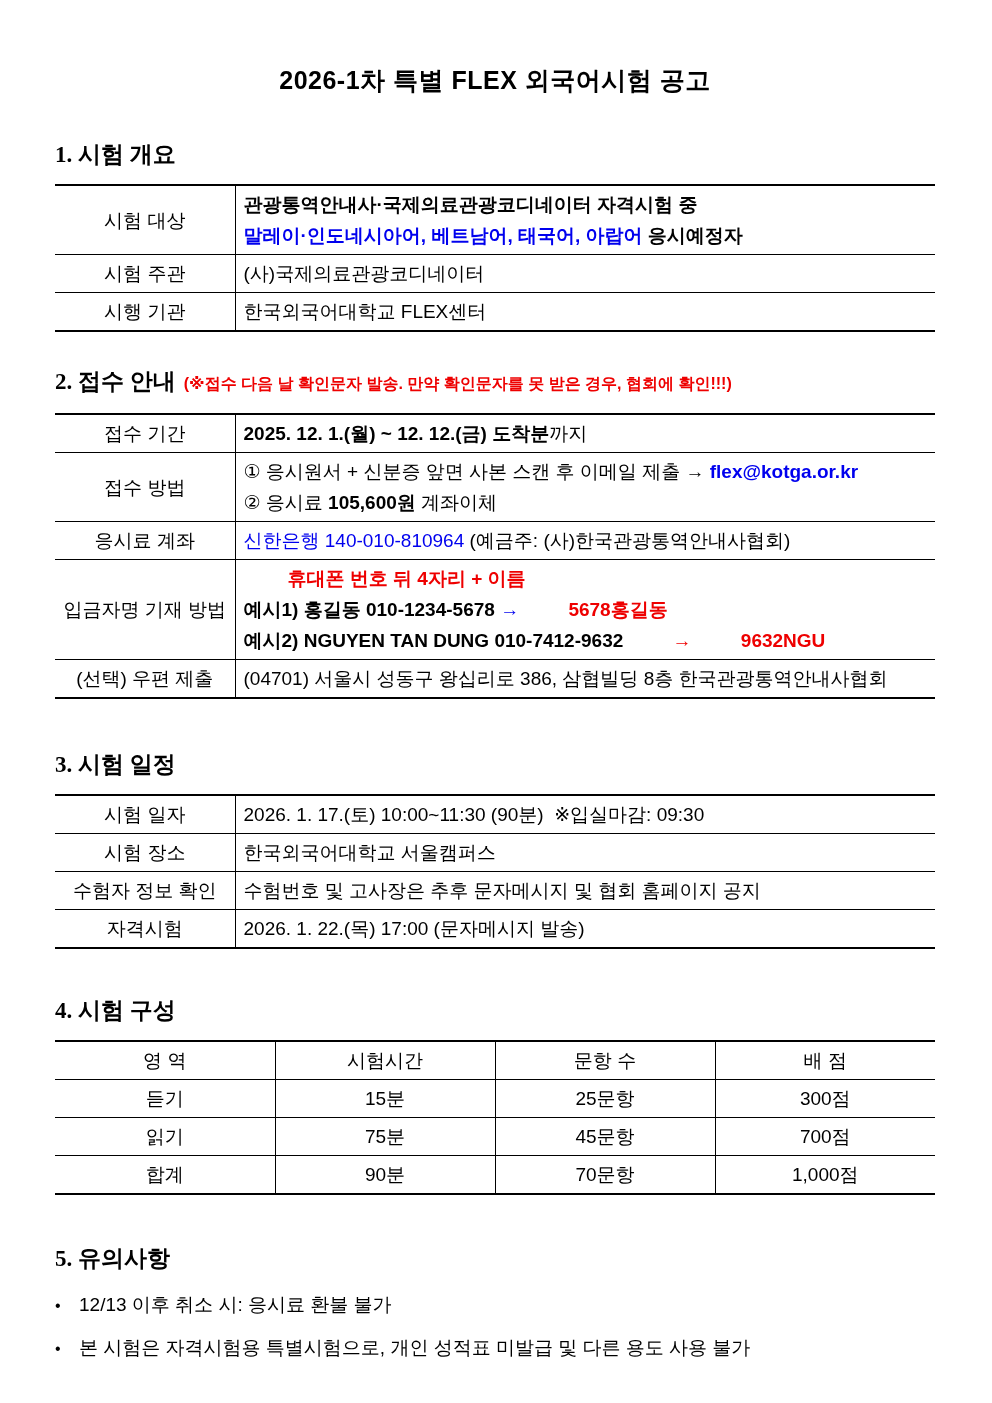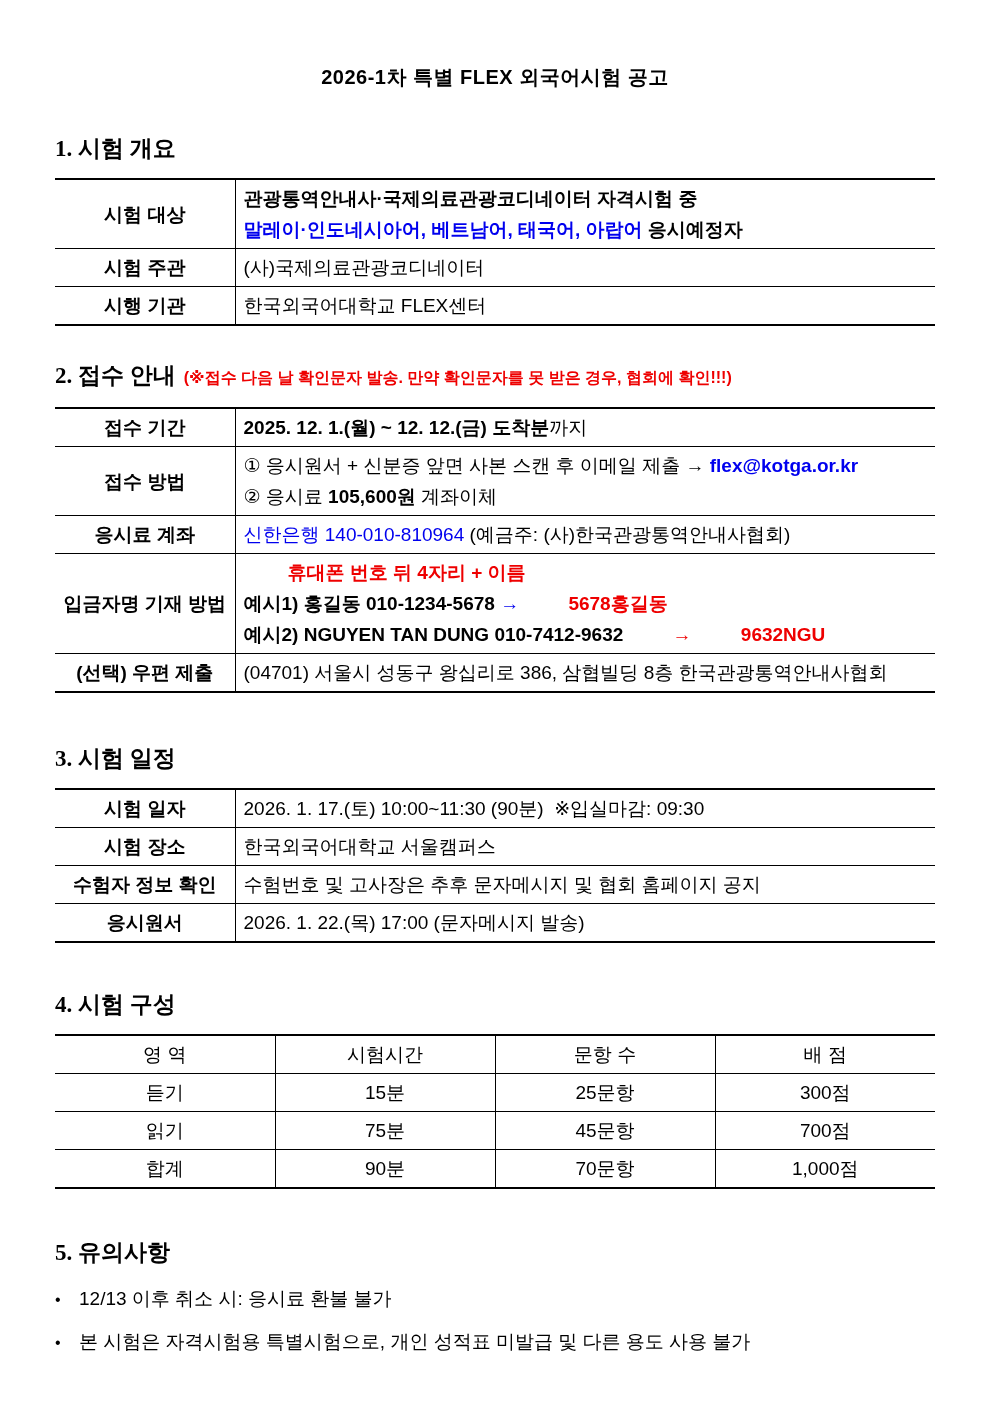--- a/index.html
+++ b/index.html
@@ -6,21 +6,21 @@
   html, body { margin: 0; padding: 0; }
   body {
     width: 992px; height: 1403px; overflow: hidden;
     background: #ffffff; color: #000;
     font-family: "Liberation Sans", "DejaVu Sans", sans-serif;
   }
   .page { padding: 64px 57px 0 55px; }
 
   .doc-title {
     margin: 0; text-align: center;
-    font-size: 20px; font-weight: 700; letter-spacing: 0.5px;
+    font-size: 25px; font-weight: 700; letter-spacing: 0.5px;
   }
 
   h2.sec-heading {
     font-family: "Liberation Serif", "DejaVu Serif", serif;
     font-size: 23px; font-weight: 700; margin: 0; line-height: 28px;
   }
   .sec-note {
     font-family: "Liberation Sans", "DejaVu Sans", sans-serif;
     font-size: 16px; font-weight: 700; color: var(--red, #ee0000);
     margin-left: 8px;
@@ -36,21 +36,21 @@
     width: 100%; border-collapse: collapse;
     border-top: 2px solid #000; border-bottom: 2px solid #000;
     font-size: 19px; margin-top: 15px;
   }
   table.doc-table td, table.doc-table th {
     border-top: 1px solid #000;
     vertical-align: middle; line-height: 31px; padding: 3px 8px;
   }
   table.doc-table tr:first-child > * { border-top: none; }
   table.doc-table th.row-label {
-    font-weight: 700; text-align: center;
+    font-weight: 400; text-align: center;
     border-right: 1px solid #000; width: 180px; padding: 3px 2px;
   }
   table.doc-table td.row-value { text-align: left; }
 
   table.t4 td { text-align: center; width: 25%; }
   table.t4 td + td { border-left: 1px solid #000; }
 
   .b { font-weight: 700; }
   .blue { color: var(--blue, #0000ee); }
   .red { color: var(--red, #ee0000); margin-left: 44px; }
@@ -134,21 +134,21 @@
       </tr>
       <tr>
         <th class="row-label">시험 장소</th>
         <td class="row-value">한국외국어대학교 서울캠퍼스</td>
       </tr>
       <tr>
         <th class="row-label">수험자 정보 확인</th>
         <td class="row-value">수험번호 및 고사장은 추후 문자메시지 및 협회 홈페이지 공지</td>
       </tr>
       <tr>
-        <th class="row-label">응시원서</th>
+        <th class="row-label">자격시험</th>
         <td class="row-value">2026. 1. 22.(목) 17:00 (문자메시지 발송)</td>
       </tr>
     </tbody>
       </table>
   </section>
 
   <section class="sec4">
     <h2 class="sec-heading">4. 시험 구성</h2>
     <table class="doc-table t4">
       <tbody>

